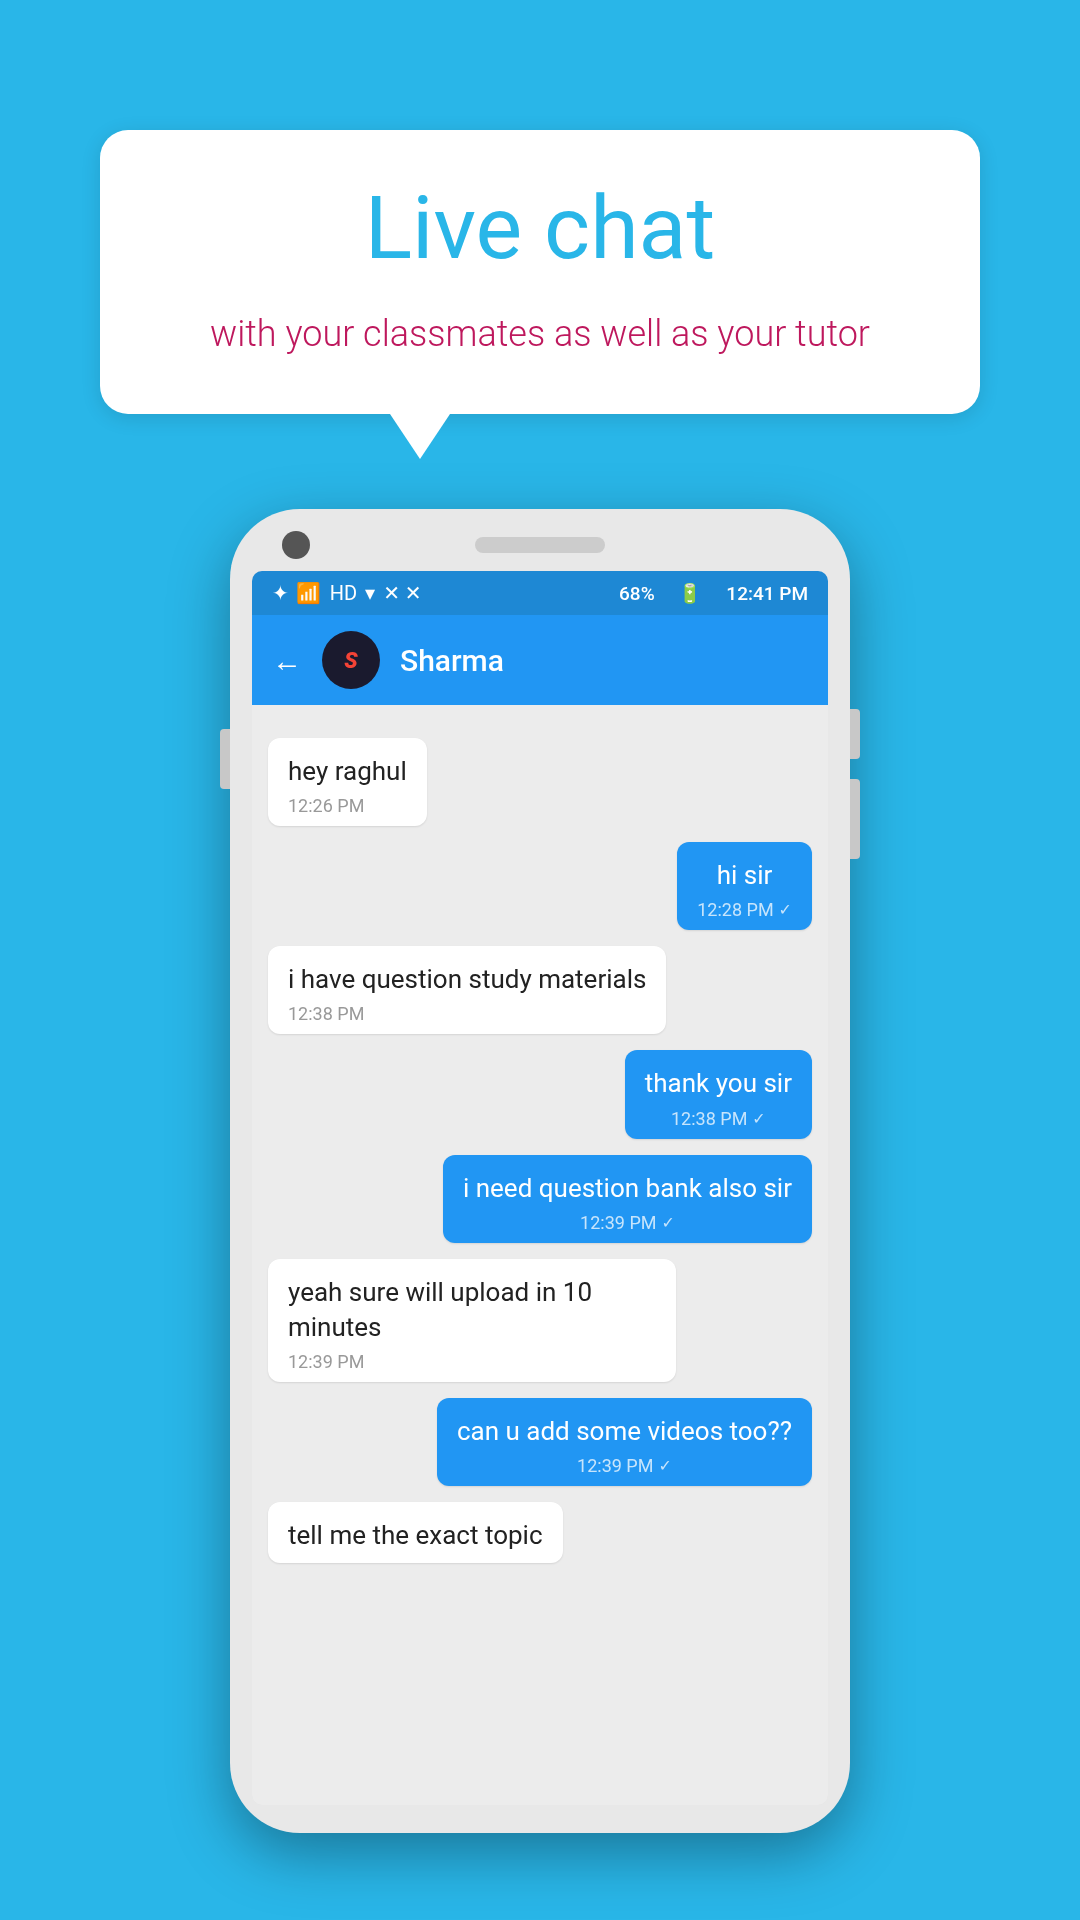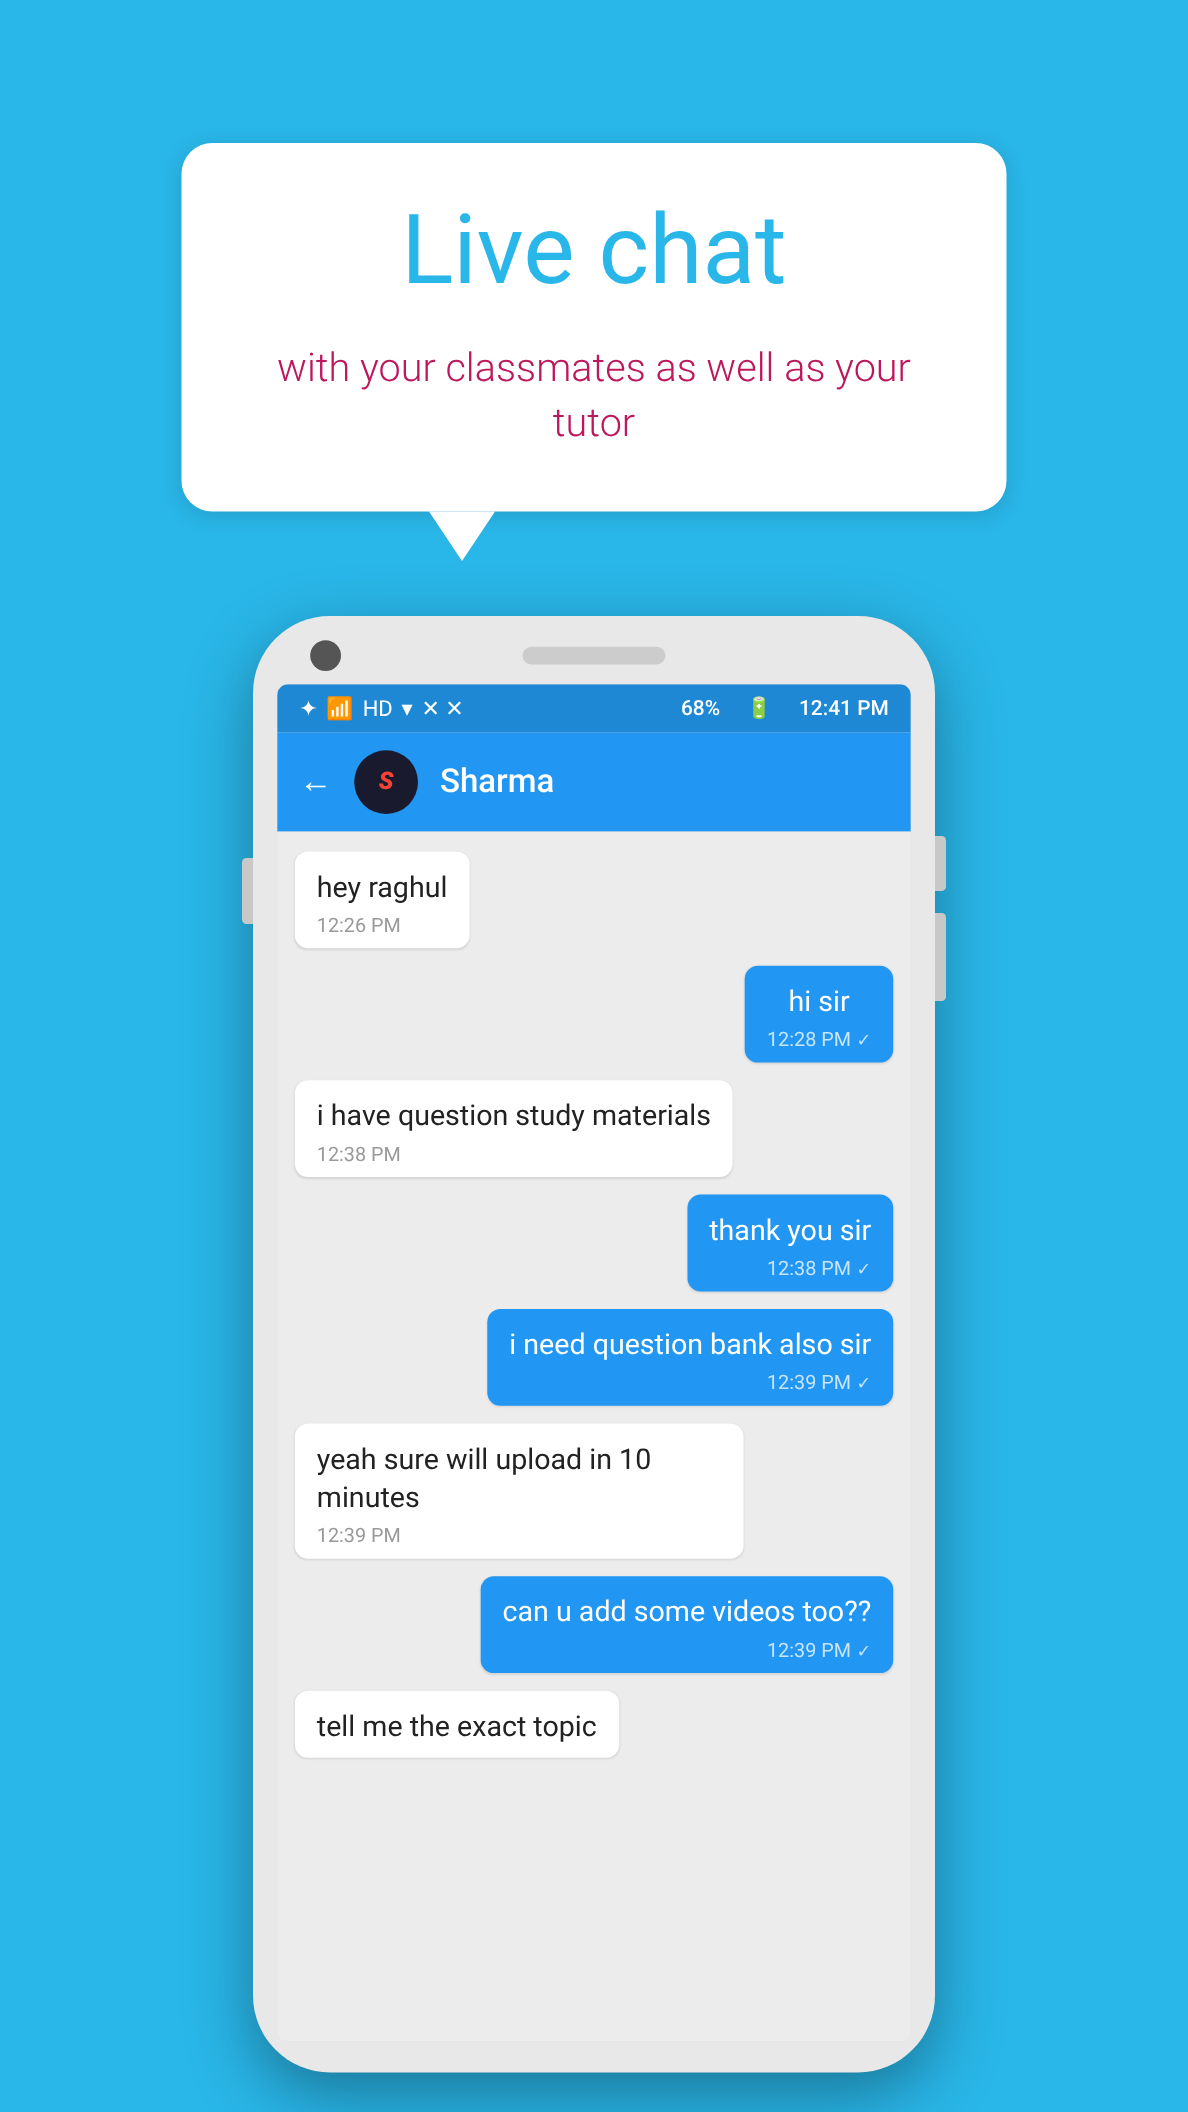--- a/index.html
+++ b/index.html
@@ -11,21 +11,21 @@
       font-family: 'Roboto', Arial, sans-serif;
       overflow: hidden;
       display: flex;
       flex-direction: column;
       align-items: center;
     }
 
     
     .speech-bubble-container {
       margin-top: 130px;
-      width: 750px;
+      width: 880px;
       position: relative;
     }
 
     .speech-bubble {
       background: white;
       border-radius: 28px;
       padding: 50px 60px 55px 60px;
       text-align: center;
       box-shadow: 0 4px 20px rgba(0,0,0,0.12);
     }
@@ -174,21 +174,21 @@
 
     .contact-name {
       color: white;
       font-size: 30px;
       font-weight: 500;
     }
 
     
     .chat-body {
       background: #ececec;
-      padding: 18px 16px;
+      padding: 33px 16px;
       display: flex;
       flex-direction: column;
       gap: 16px;
       min-height: 1100px;
     }
 
     
     .msg-received {
       align-self: flex-start;
       background: white;
@@ -224,21 +224,21 @@
       font-size: 18px;
       color: #999;
       margin-top: 6px;
     }
 
     .msg-time-sent {
       font-size: 18px;
       color: rgba(255,255,255,0.75);
       margin-top: 6px;
       display: flex;
-      justify-content: flex-end;
+      justify-content: center;
       align-items: center;
       gap: 5px;
     }
 
     .check-mark {
       font-size: 16px;
     }
 
     
     .phone-side-btn-right {

